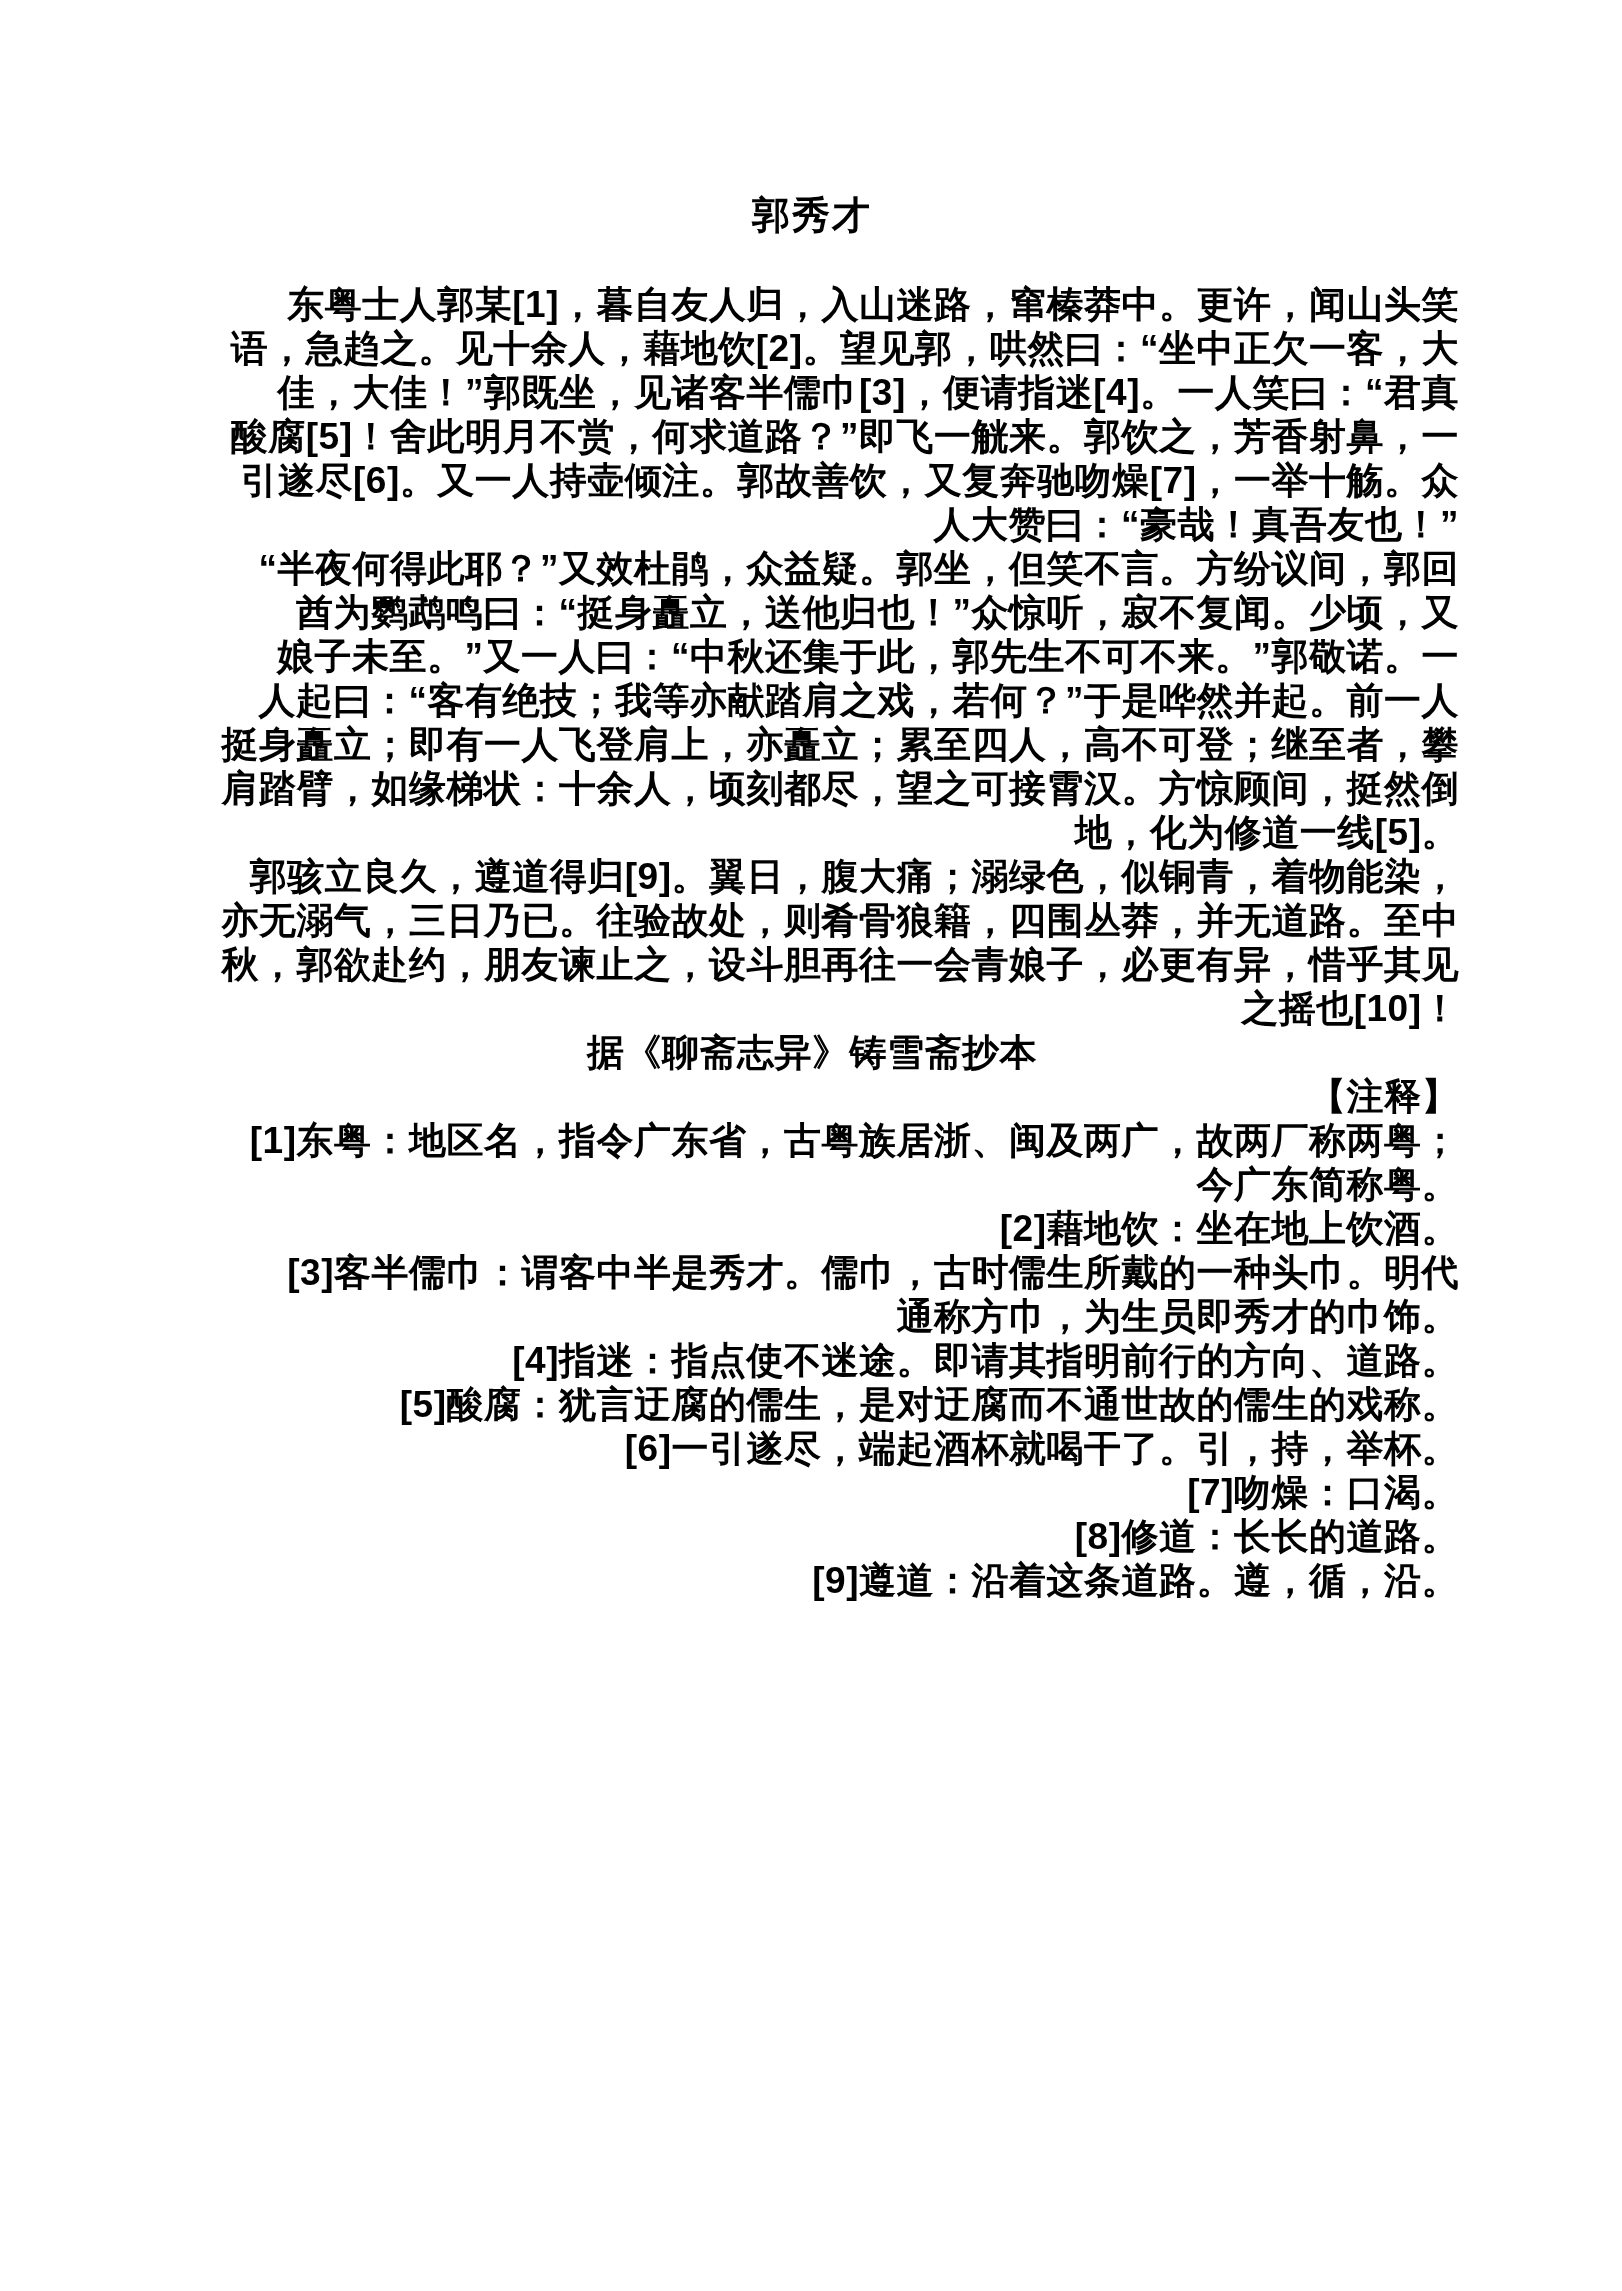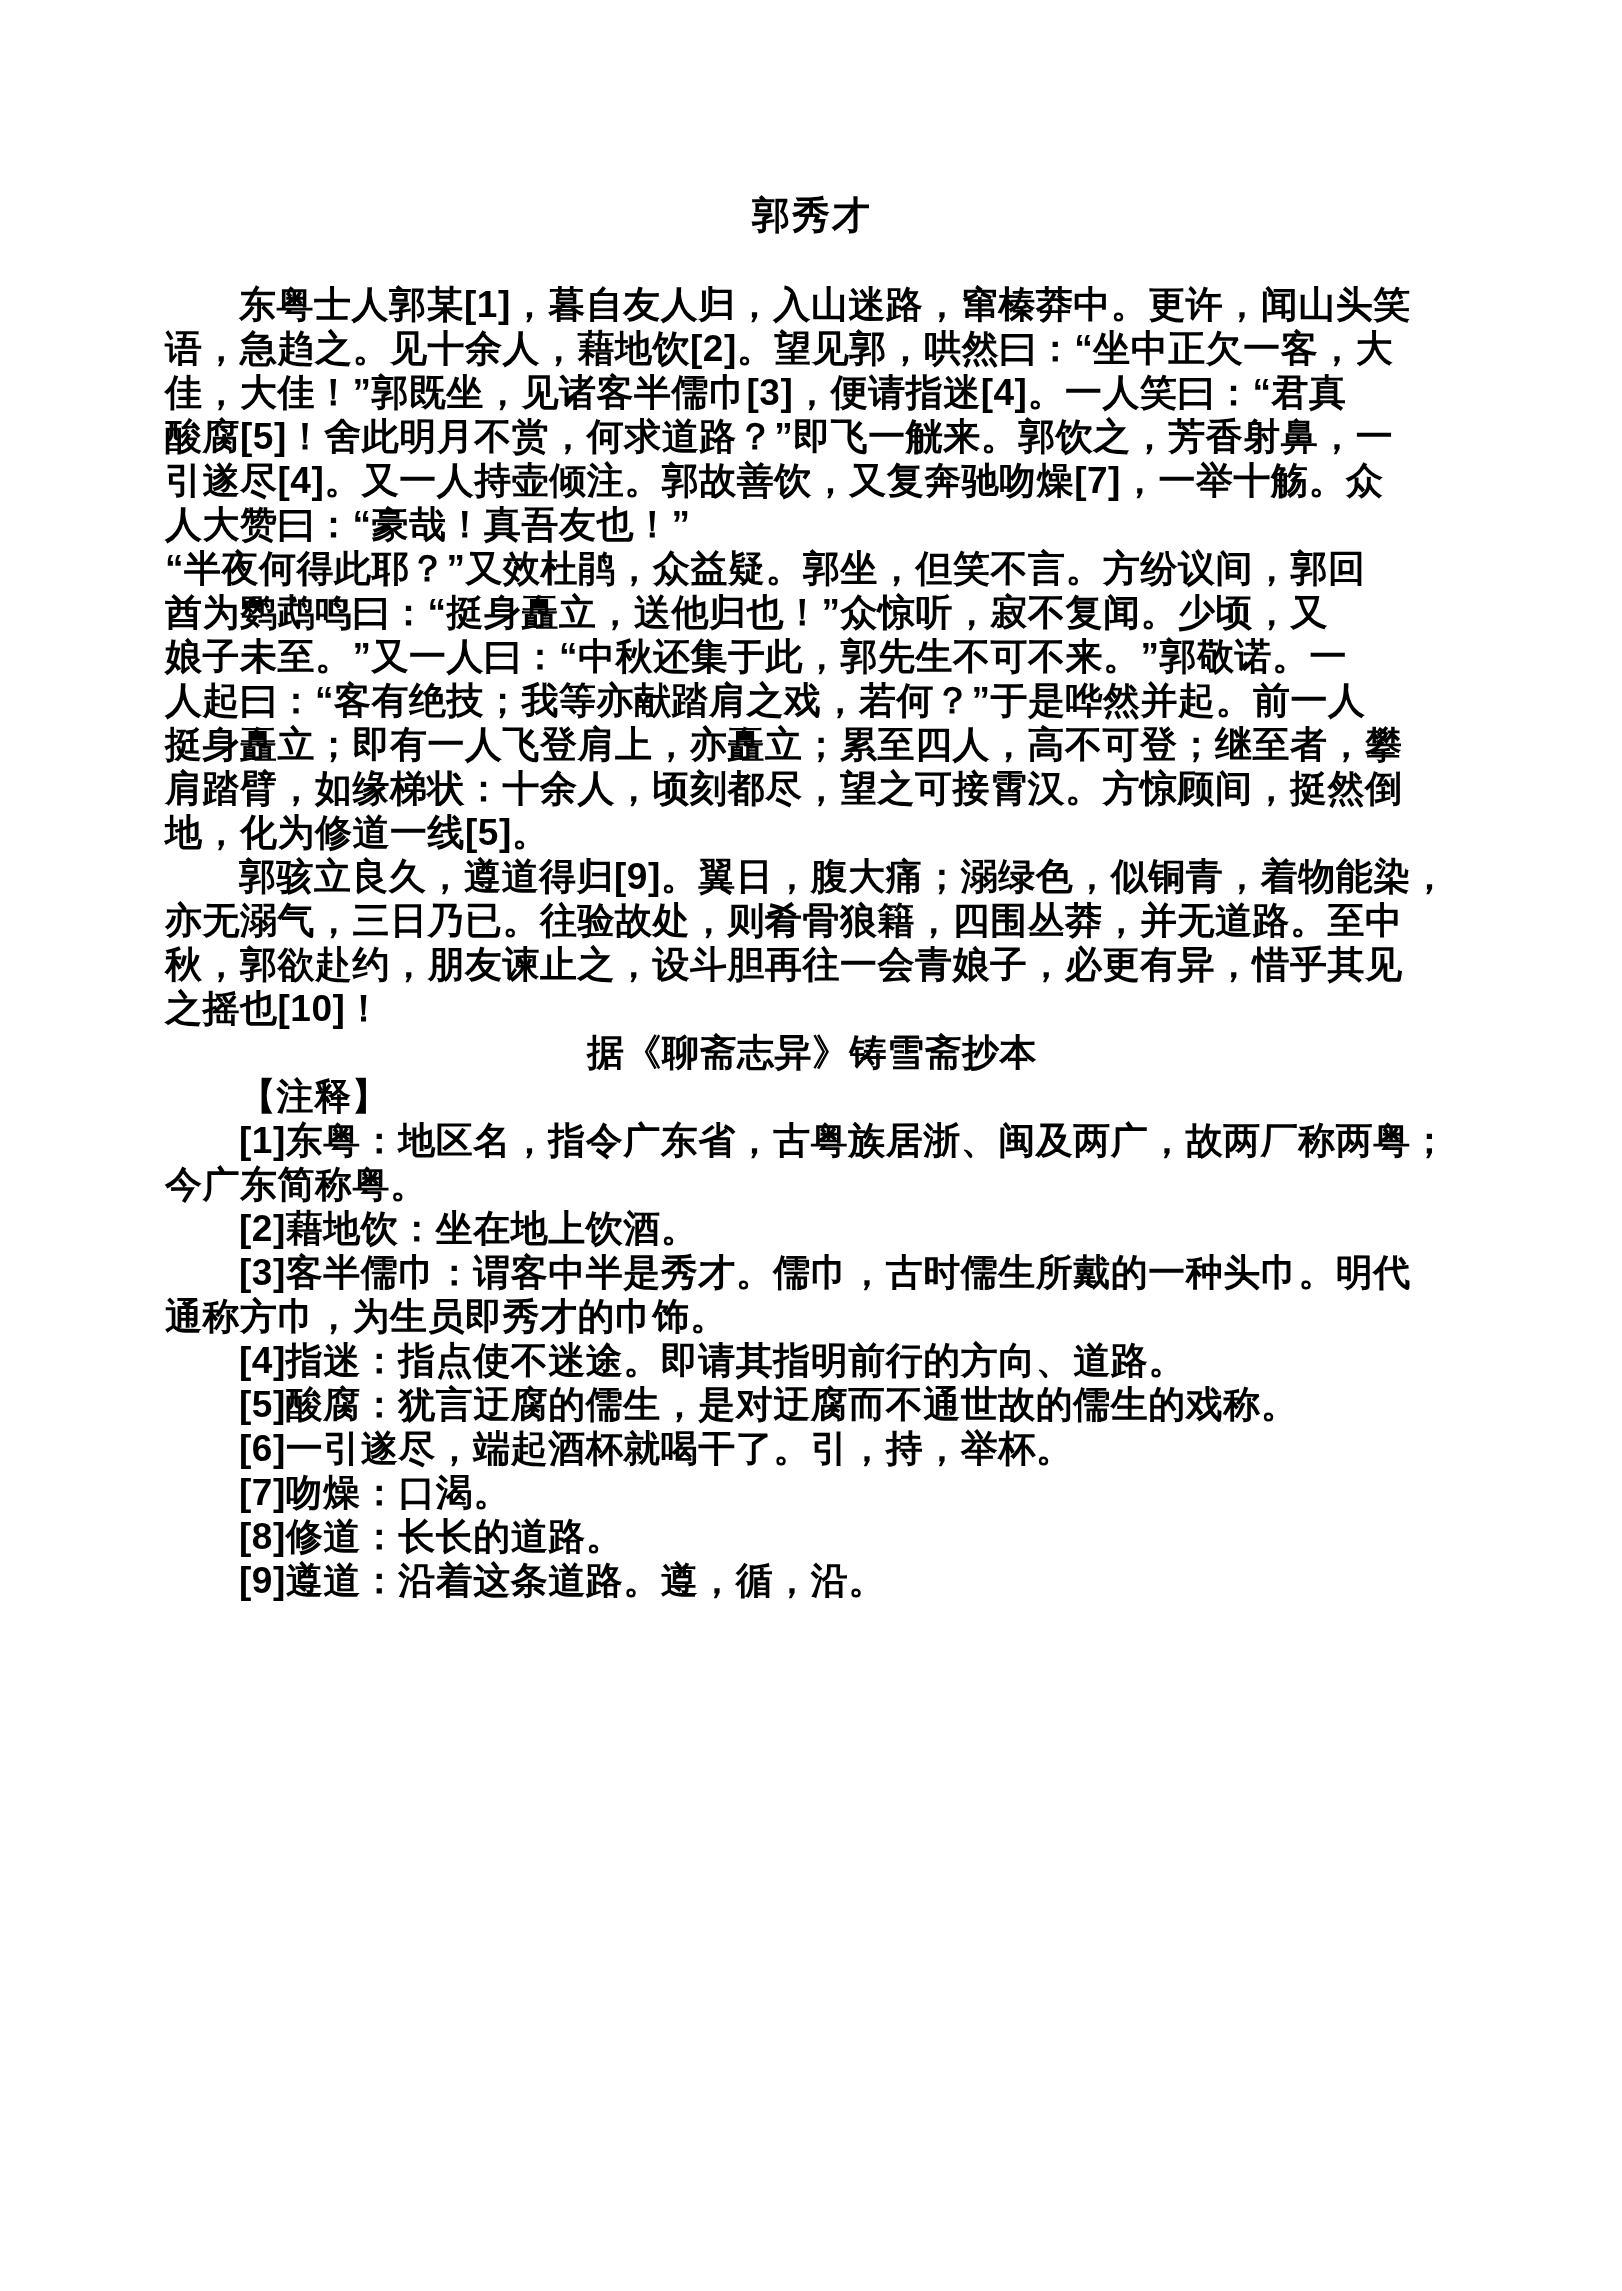--- a/index.html
+++ b/index.html
@@ -25,20 +25,21 @@
     line-height: 44px;
     text-align: center;
     letter-spacing: 2px;
     margin: 0 0 46px 0;
   }
   .line {
     font-size: 37px;
     line-height: 44px;
     white-space: nowrap;
     letter-spacing: 0.5px;
+    text-align: right;
   }
   .indent {
     text-indent: 2em;
   }
   .right {
     text-align: center;
     white-space: normal;
   }
 </style>
 </head>
@@ -47,21 +48,21 @@
 <div class="page">
 
   <h1 class="doc-title">郭秀才</h1>
 
   <div>
     <div>
       <div class="line indent">东粤士人郭某[1]，暮自友人归，入山迷路，窜榛莽中。更许，闻山头笑</div>
       <div class="line">语，急趋之。见十余人，藉地饮[2]。望见郭，哄然曰：“坐中正欠一客，大</div>
       <div class="line">佳，大佳！”郭既坐，见诸客半儒巾[3]，便请指迷[4]。一人笑曰：“君真</div>
       <div class="line">酸腐[5]！舍此明月不赏，何求道路？”即飞一觥来。郭饮之，芳香射鼻，一</div>
-      <div class="line">引遂尽[4]。又一人持壶倾注。郭故善饮，又复奔驰吻燥[7]，一举十觞。众</div>
+      <div class="line">引遂尽[6]。又一人持壶倾注。郭故善饮，又复奔驰吻燥[7]，一举十觞。众</div>
       <div class="line">人大赞曰：“豪哉！真吾友也！”</div>
     </div>
     <div>
       <div class="line">“半夜何得此耶？”又效杜鹃，众益疑。郭坐，但笑不言。方纷议间，郭回</div>
       <div class="line">酋为鹦鹉鸣曰：“挺身矗立，送他归也！”众惊听，寂不复闻。少顷，又</div>
       <div class="line">娘子未至。”又一人曰：“中秋还集于此，郭先生不可不来。”郭敬诺。一</div>
       <div class="line">人起曰：“客有绝技；我等亦献踏肩之戏，若何？”于是哗然并起。前一人</div>
       <div class="line">挺身矗立；即有一人飞登肩上，亦矗立；累至四人，高不可登；继至者，攀</div>
       <div class="line">肩踏臂，如缘梯状：十余人，顷刻都尽，望之可接霄汉。方惊顾间，挺然倒</div>
       <div class="line">地，化为修道一线[5]。</div>

